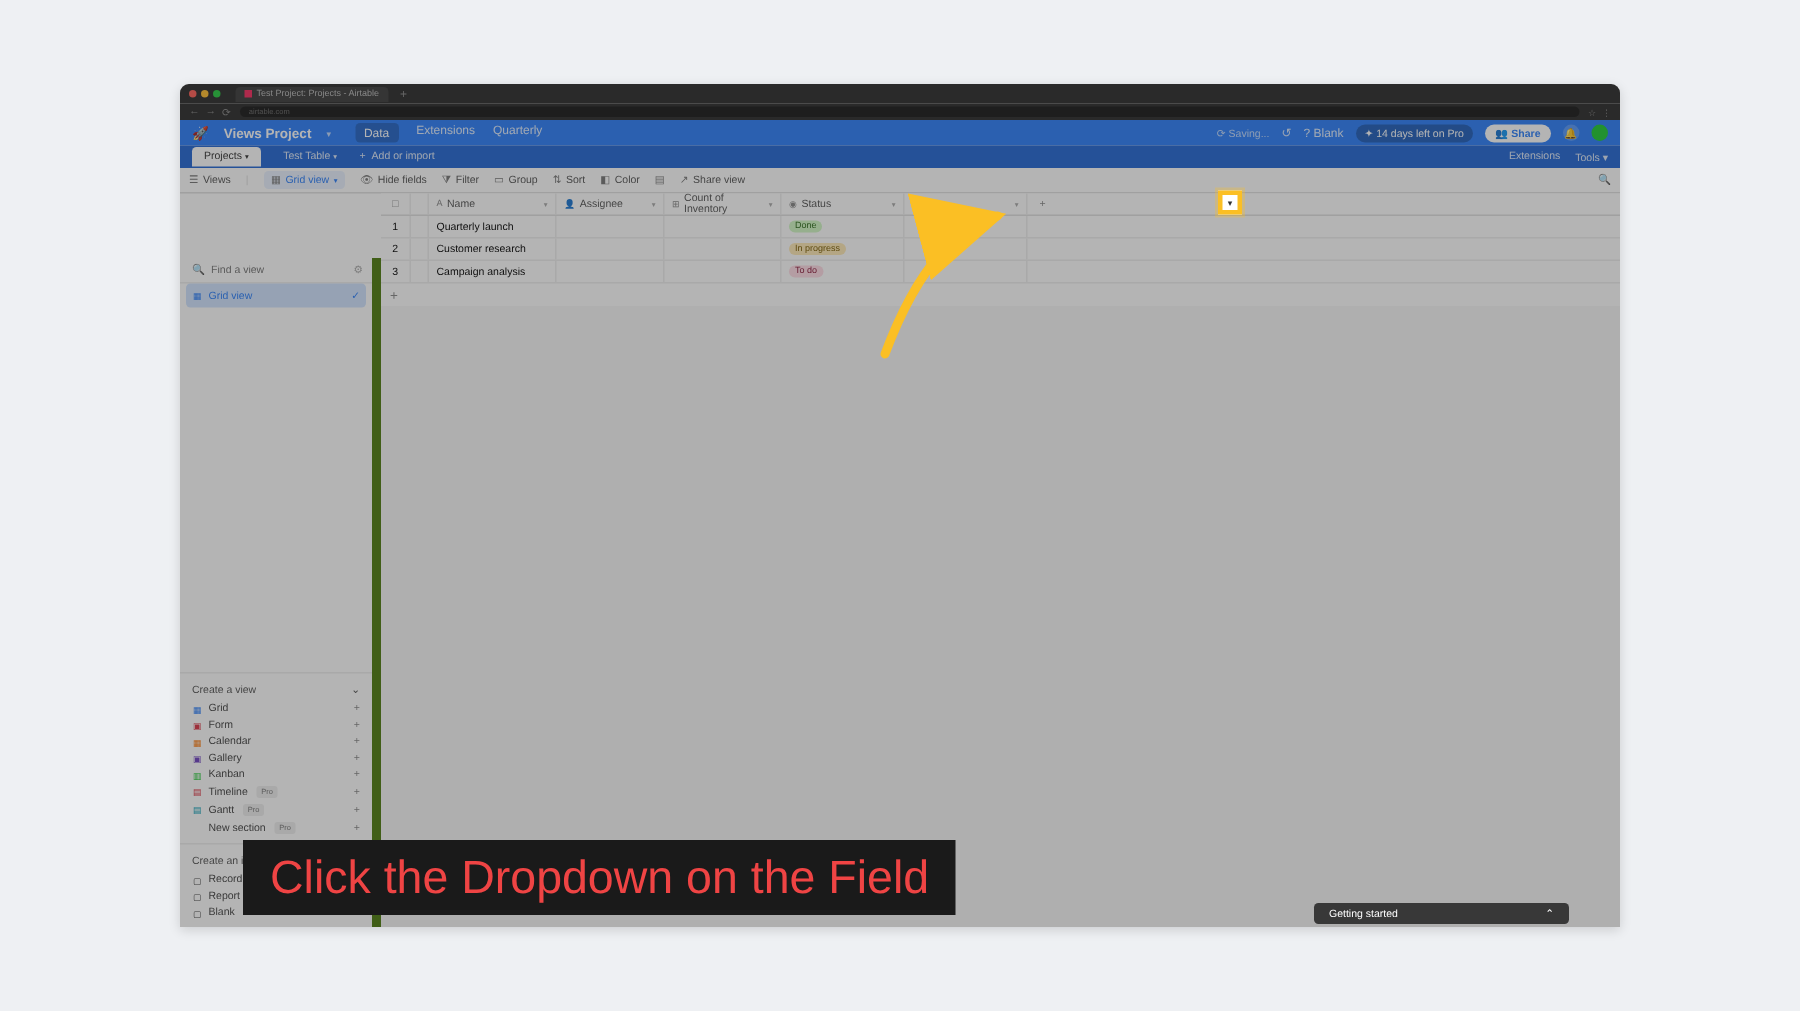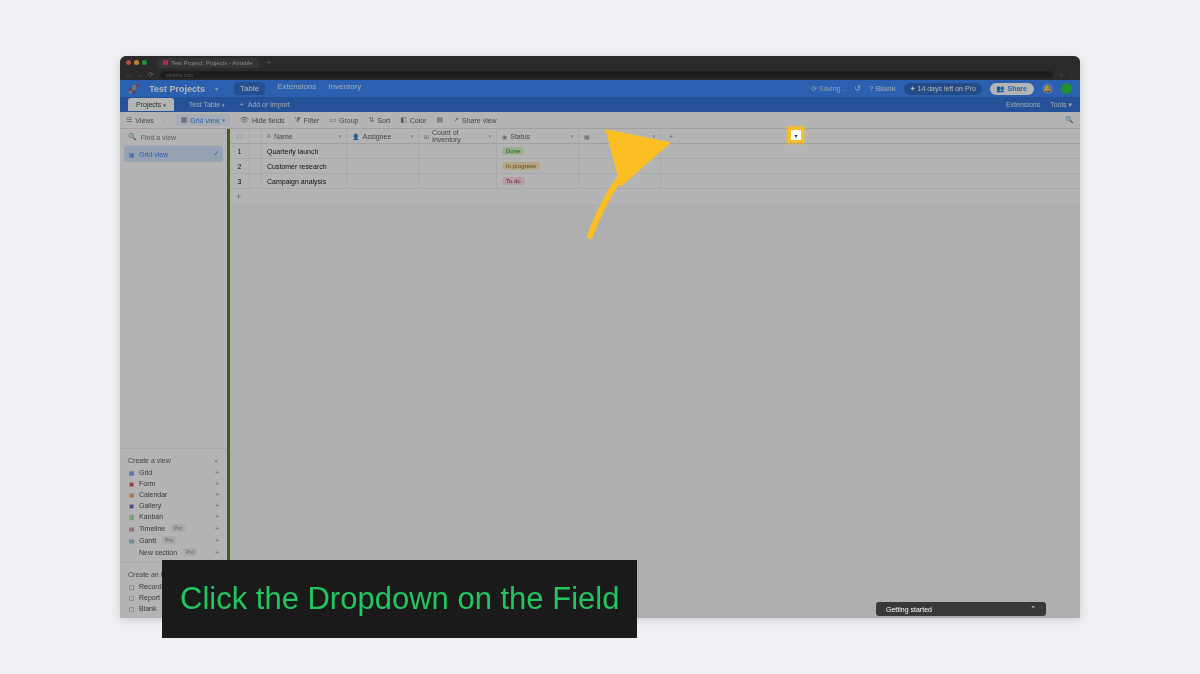--- a/index.html
+++ b/index.html
@@ -43,21 +43,21 @@
 .view-toolbar { height: 17px; background: #fff; border-bottom: 1px solid #e0e0e0; display: flex; align-items: center; padding: 0 6px; font-size: 7px; color: #555; gap: 10px; }
 .tb-item { display: flex; align-items: center; gap: 3px; cursor: pointer; }
 .tb-icon { font-size: 7px; color: #777; }
 .grid-view-pill { background: #eaf2ff; color: #2d7ff9; padding: 2px 5px; border-radius: 3px; display: flex; align-items: center; gap: 3px; }
 .search-icon-right { margin-left: auto; color: #888; }
 
 
 .main-area { display: flex; height: calc(100% - 73px); position: relative; }
 
 
-.sidebar { width: 110px; background: #fff; border-right: 3px solid #4d7c0f; display: flex; flex-direction: column; font-size: 7px; color: #444; }
+.sidebar { width: 134px; background: #fff; border-right: 6px solid #4d7c0f; display: flex; flex-direction: column; font-size: 7px; color: #444; margin-top: 43px; }
 .find-view { padding: 4px 8px; display: flex; align-items: center; gap: 4px; color: #888; border-bottom: 1px solid #eee; }
 .find-view input { border: none; outline: none; font-size: 7px; flex: 1; background: transparent; }
 .view-item { padding: 4px 8px; display: flex; align-items: center; gap: 4px; cursor: pointer; }
 .view-item.active { background: #d1e4ff; color: #2d7ff9; border-radius: 3px; margin: 0 4px; padding: 4px 4px; }
 .check-icon { margin-left: auto; color: #2d7ff9; font-size: 7px; }
 .sidebar-spacer { flex: 1; }
 .create-section { padding: 4px 8px; border-top: 1px solid #eee; }
 .create-header { display: flex; justify-content: space-between; align-items: center; padding: 3px 0; color: #555; cursor: pointer; }
 .create-row { display: flex; align-items: center; gap: 4px; padding: 2px 0; cursor: pointer; }
 .create-row .plus { margin-left: auto; color: #888; }
@@ -91,21 +91,21 @@
 .highlight-box { position: absolute; border: 3px solid #fbbf24; background: #fff; width: 16px; height: 16px; display: flex; align-items: center; justify-content: center; z-index: 10; box-shadow: 0 0 0 2px rgba(251,191,36,0.3); }
 .highlight-box .caret { color: #333; font-size: 6px; }
 
 
 .dim-overlay { position: absolute; inset: 0; background: rgba(40,40,40,0.35); pointer-events: none; }
 
 
 .arrow-svg { position: absolute; z-index: 20; pointer-events: none; }
 
 
-.caption-bar { position: absolute; left: 162px; top: 560px; background: #1a1a1a; color: #22c55e; font-size: 31px; padding: 21px 18px; z-index: 30; font-weight: 400; }
+.caption-bar { position: absolute; left: 162px; top: 560px; background: #1a1a1a; color: #ef4444; font-size: 31px; padding: 7px 18px; z-index: 30; font-weight: 400; }
 
 
 .getting-started { position: absolute; right: 34px; bottom: 2px; background: #383838; color: #fff; font-size: 7px; padding: 3px 10px; border-radius: 3px; width: 170px; display: flex; justify-content: space-between; align-items: center; }
 </style>
 </head>
 <body>
 
 <div class="browser-window">
 
   <div class="tab-bar">
@@ -131,26 +131,26 @@
       <span>airtable.com</span>
     </div>
     <div class="browser-icons">
       <span>☆</span>
       <span>⋮</span>
     </div>
   </div>
 
   <div class="app-header">
     <span class="rocket-icon">🚀</span>
-    <span class="base-name">Test Projects</span>
+    <span class="base-name">Views Project</span>
     <span style="opacity:0.7;font-size:6px;">▾</span>
     <div class="header-nav">
-      <span class="header-nav-item active">Table</span>
+      <span class="header-nav-item active">Data</span>
       <span class="header-nav-item">Extensions</span>
-      <span class="header-nav-item">Inventory</span>
+      <span class="header-nav-item">Quarterly</span>
     </div>
     <div class="header-right">
       <span class="search-area">⟳ <span>Saving...</span></span>
       <span style="opacity:0.8;">↺</span>
       <span style="opacity:0.85;">? <span>Blank</span></span>
       <span class="trial-pill">✦ <span>14 days left on Pro</span></span>
       <span class="share-btn">👥 <span>Share</span></span>
       <span class="circle-btn">🔔</span>
       <span class="avatar"></span>
     </div>

